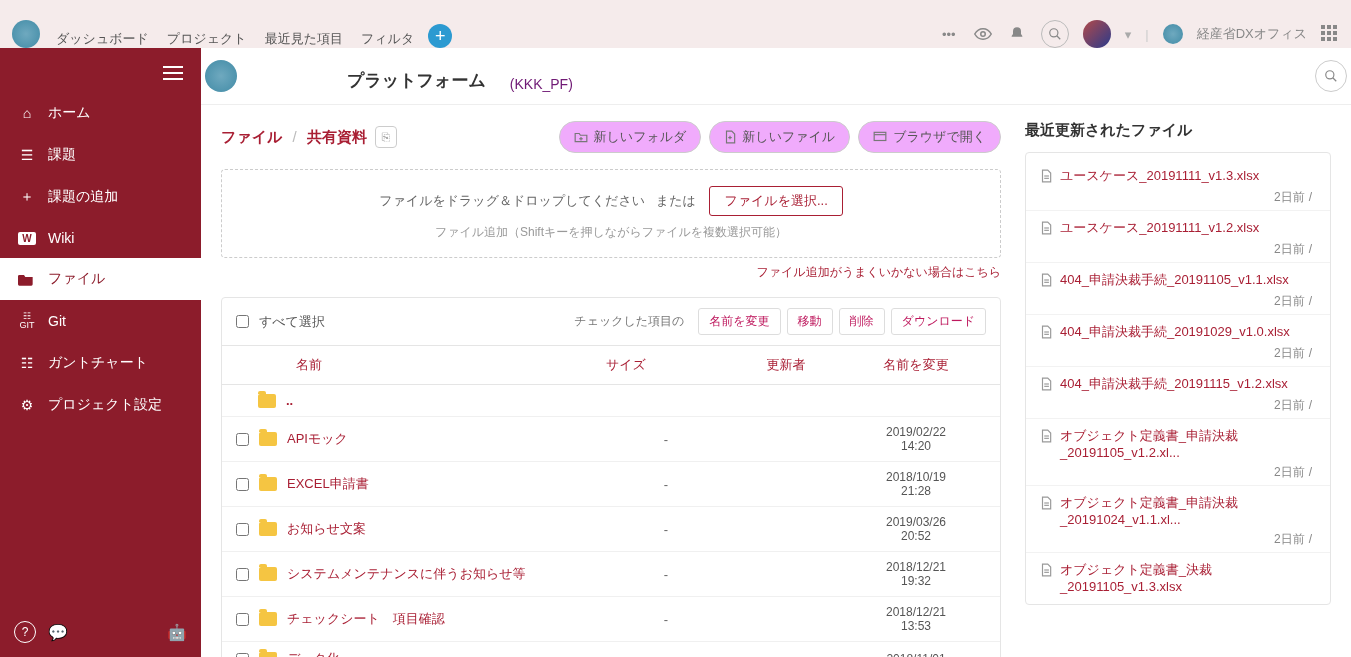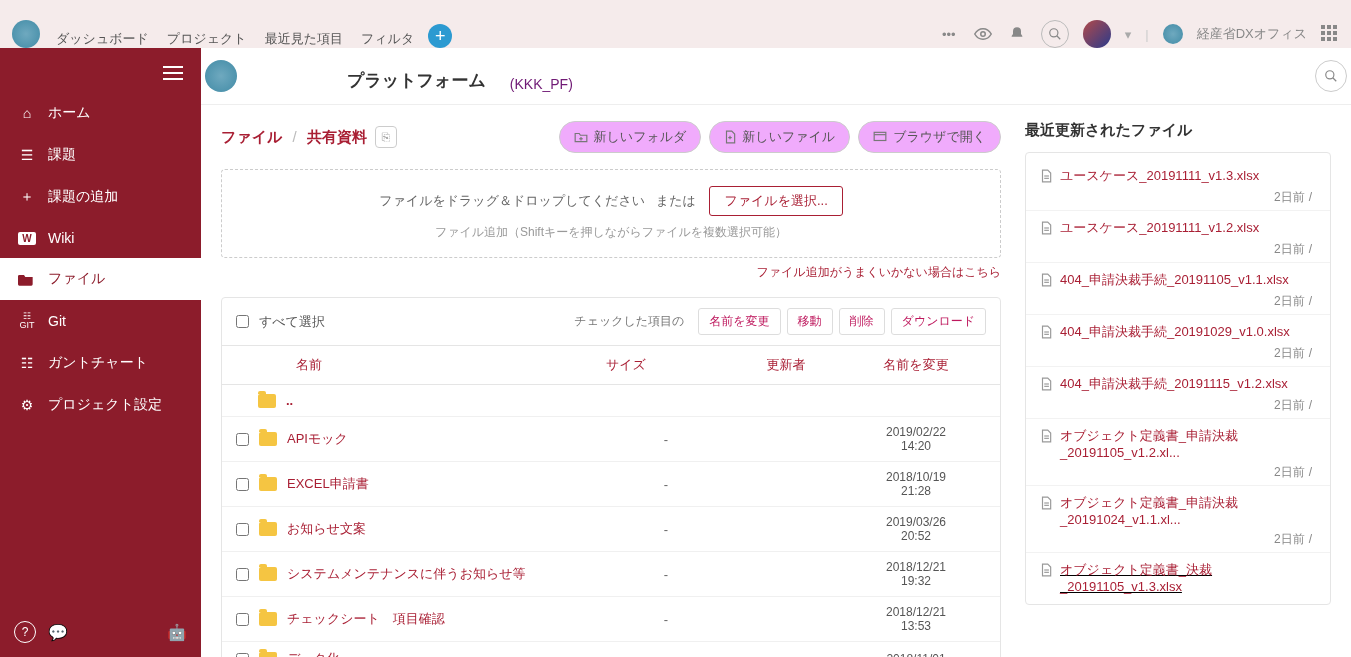--- a/index.html
+++ b/index.html
@@ -82,21 +82,21 @@
 .row .nm { flex: 1; color: #a91f34; cursor:pointer; }
 .row .sz { width: 120px; text-align: center; color: #666; }
 .row .up { width: 120px; text-align: center; }
 .row .dt { width: 140px; text-align: center; color: #555; font-size: 12px; }
 .row.updots .nm { color:#a91f34; font-weight:600; }
 
 
 .rtitle { font-size: 15px; font-weight: 600; color: #333; margin-bottom: 12px; }
 .rcard { border: 1px solid #e5e5e5; border-radius: 4px; padding: 6px 0; }
 .ritem { padding: 8px 14px 4px; font-size: 13px; border-bottom: 1px solid #f2f2f2; }
-.ritem:last-child { border-bottom:none;text-decoration:underline; }
+.ritem:last-child { border-bottom:none; }
 .ritem .rfn { color: #a91f34; cursor:pointer; display:flex; align-items:flex-start; gap:8px; }
 .ritem .rfn .docic { color:#999; flex-shrink:0; margin-top:2px; }
 .ritem .rmeta { text-align: right; color: #888; font-size: 12px; margin-top: 4px; }
 .ritem .rmeta .sep { margin: 0 4px; }
 
 svg { display:block; }
 </style>
 </head>
 <body>
 

